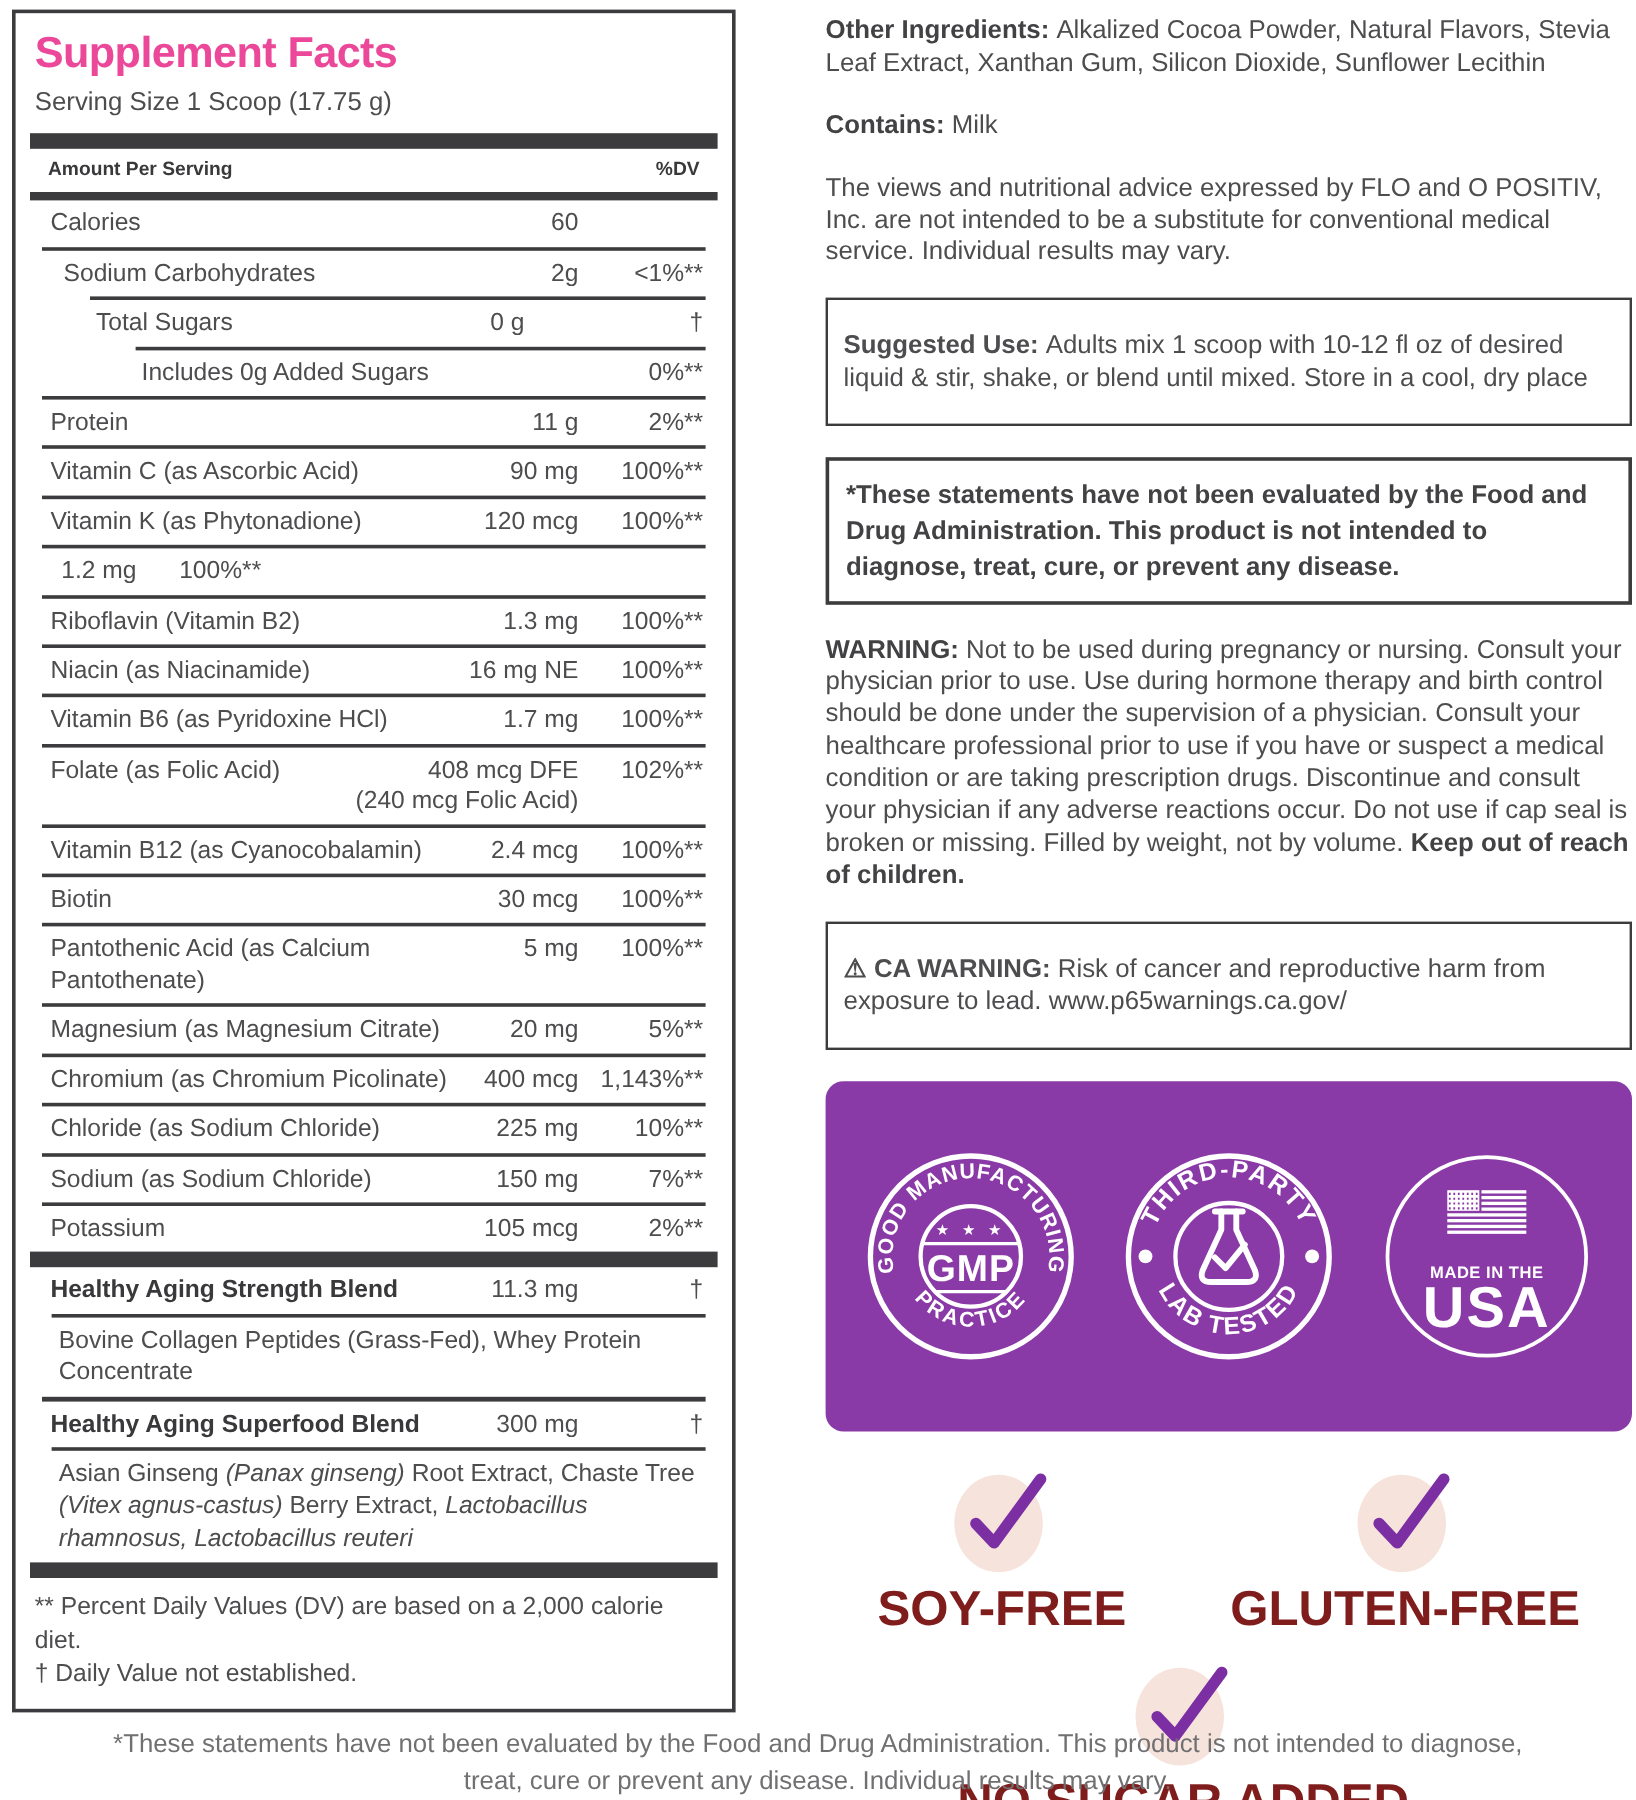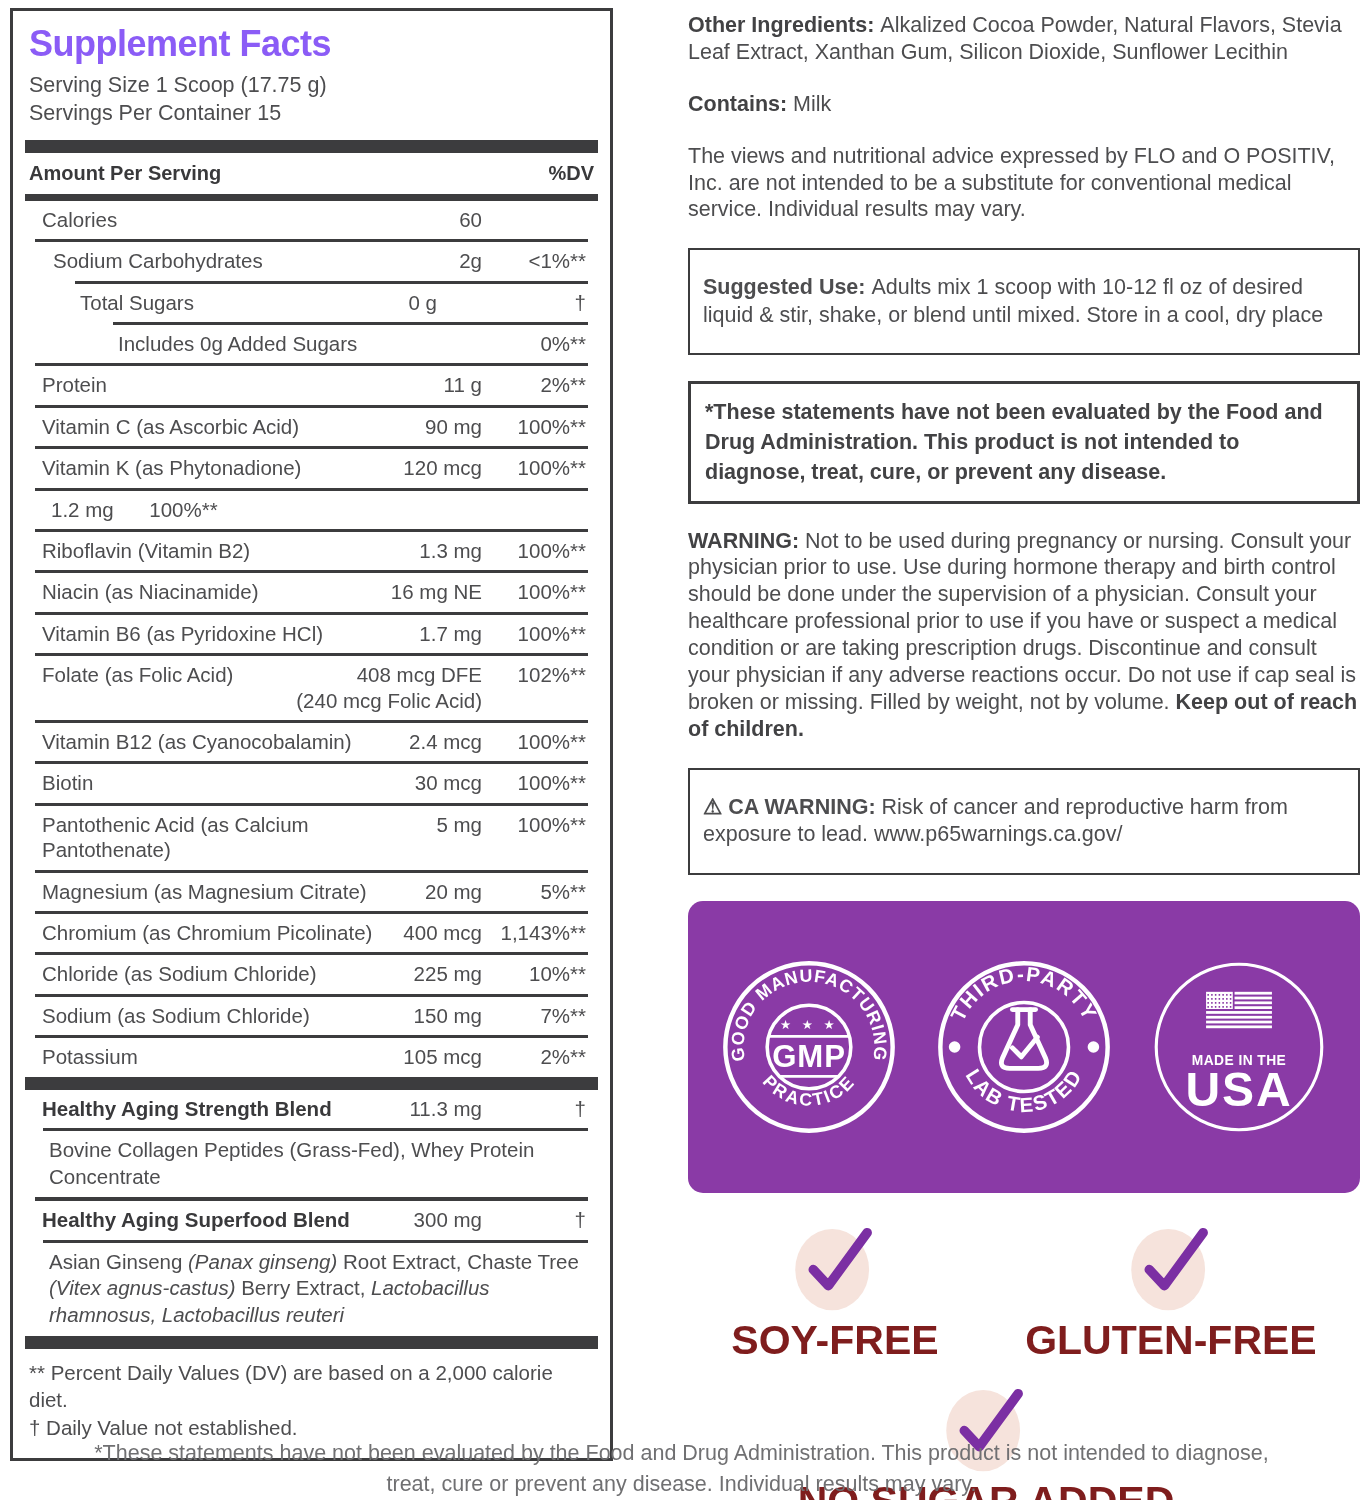--- a/index.html
+++ b/index.html
@@ -17,28 +17,28 @@
   }
   .b{font-weight:bold;}
   .i{font-style:italic;}
 
   
   .facts-panel{
     position:absolute;left:10px;top:8px;width:603px;
     border:3px solid var(--ink);background:#fff;padding-bottom:10px;
   }
   .facts-title{
-    margin:12px 16px 2px;font-size:36px;font-weight:800;letter-spacing:-0.5px;color:#8b5cf6;
+    margin:12px 16px 2px;font-size:36px;font-weight:800;letter-spacing:-0.5px;color:#ec4899;
   }
   .facts-serving{margin:6px 16px 12px;font-size:21.5px;line-height:1.32;color:var(--text);}
   .bar-thick{height:13px;background:var(--ink);margin:0 12px;}
   .bar-med{height:7px;background:var(--ink);margin:0 12px;}
   .facts-header{
-    display:flex;justify-content:space-between;margin:0 12px;padding:9px 4px;
-    font-weight:bold;font-size:20px;color:#39393B;
+    display:flex;justify-content:space-between;margin:0 23px;padding:9px 4px;
+    font-weight:bold;font-size:16px;color:#39393B;
   }
   .frow{
     display:flex;align-items:flex-start;margin:0 22px;
     padding:6px 2px 7px;border-top:3px solid var(--ink);
     font-size:20.5px;line-height:1.24;
   }
   #facts-rows .frow:first-child{border-top:none;}
   .frow .fname{flex:1 1 auto;padding-left:5px;}
   .frow.ind1 .fname{padding-left:16px;}
   .frow.ind2{margin-left:62px;gap:45px;}
@@ -77,21 +77,20 @@
     width:1190px;text-align:center;font-size:21.5px;color:#707072;line-height:1.45;
   }
 </style>
 </head>
 <body>
 
 <div class="facts-panel">
   <div class="facts-title">Supplement Facts</div>
   <div class="facts-serving">
     <div>Serving Size 1 Scoop (17.75 g)</div>
-    <div>Servings Per Container 15</div>
   </div>
   <div class="bar-thick"></div>
   <div class="facts-header">
     <span>Amount Per Serving</span>
     <span>%DV</span>
   </div>
   <div class="bar-med"></div>
 
   <div id="facts-rows">
       <div class="frow ind0">

